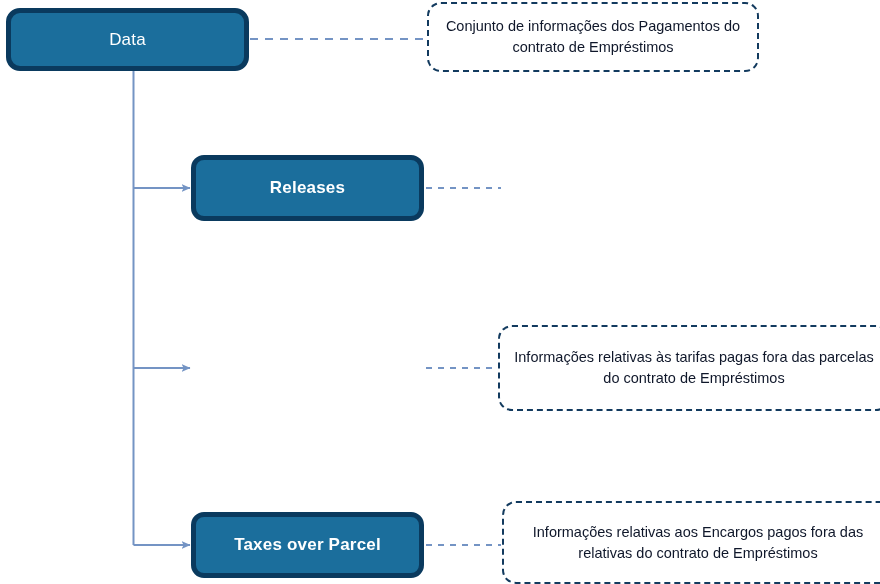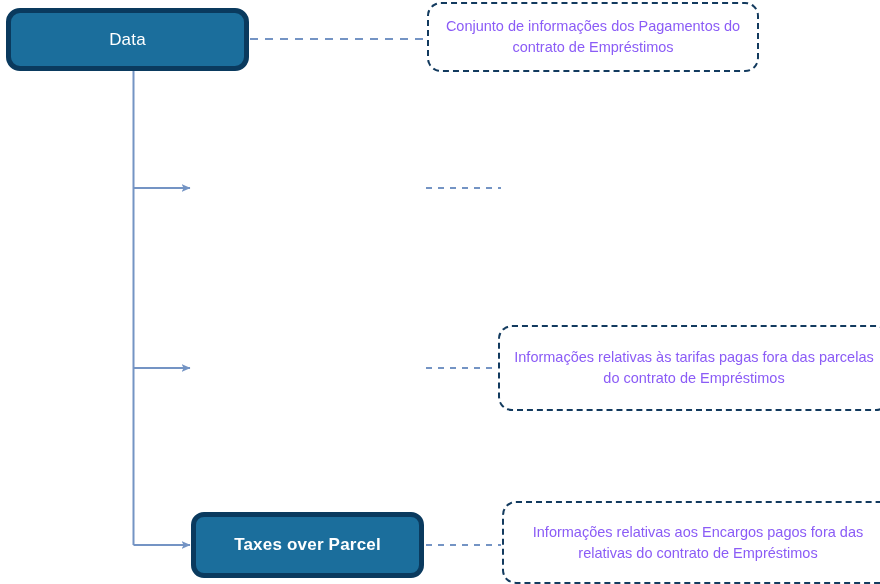--- a/index.html
+++ b/index.html
@@ -79,21 +79,21 @@
     position: absolute;
     z-index: 2;
     box-sizing: border-box;
     display: flex;
     align-items: center;
     justify-content: center;
     text-align: center;
     background: #ffffff;
     border: 2px dashed #123a5e;
     border-radius: 14px;
-    color: #8b5cf6;
+    color: #0f172a;
     font-size: 14.5px;
     line-height: 1.42;
   }
   .note-text {
     display: block;
     padding: 0 9px;
   }
 
   .note.n0 {
     left: 413px;
@@ -146,20 +146,23 @@
   </svg>
 
   <div class="node root">
     <span class="node-label">Data</span>
   </div>
 
   <div class="note n0">
     <span class="note-text">Conjunto de informações dos Pagamentos do contrato de Empréstimos</span>
   </div>
 
+  <div class="node child r1">
+    <span class="node-label">Releases</span>
+  </div>
 
   <div class="note n2">
     <span class="note-text">Informações relativas às tarifas pagas fora das parcelas do contrato de Empréstimos</span>
   </div>
 
   <div class="node child r3">
     <span class="node-label">Taxes over Parcel</span>
   </div>
   <div class="note n3">
     <span class="note-text">Informações relativas aos Encargos pagos fora das relativas do contrato de Empréstimos</span>

